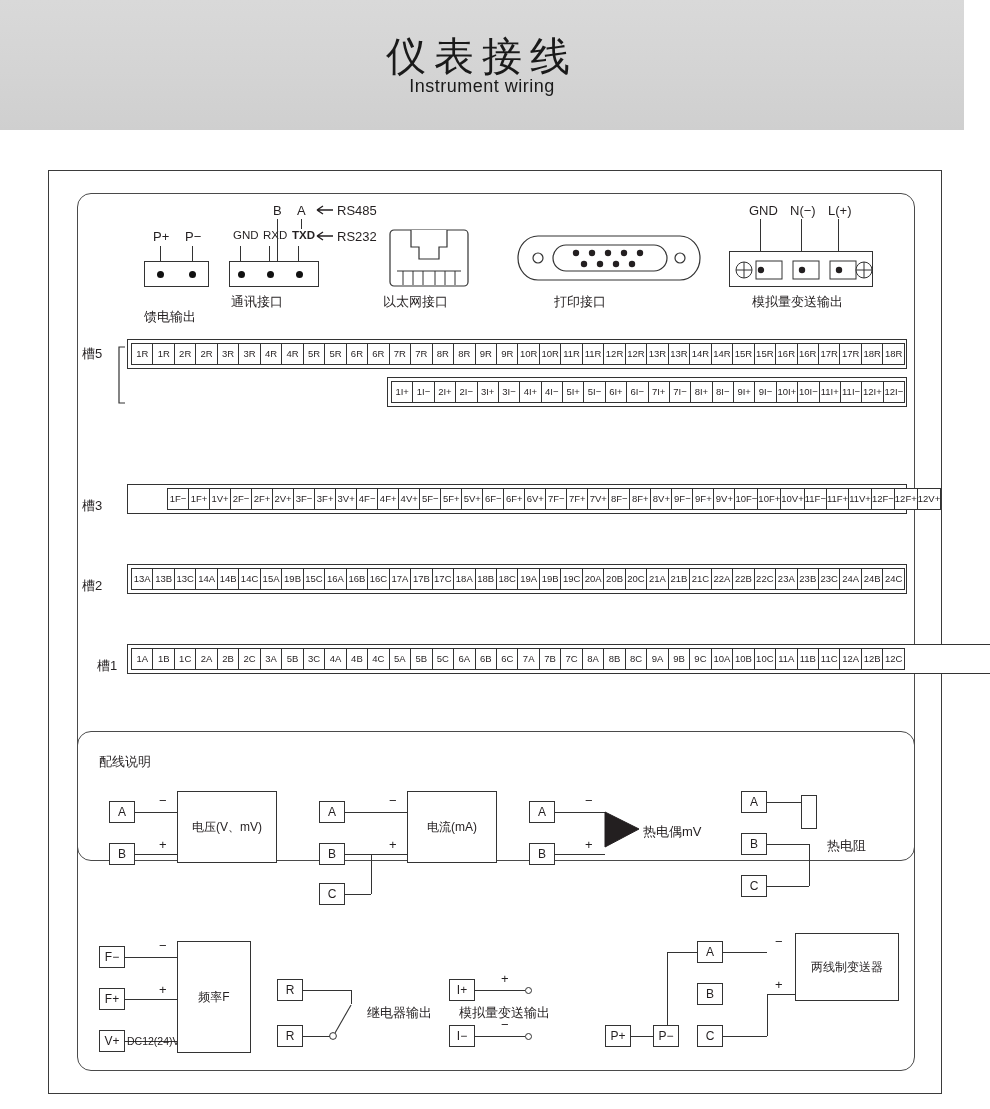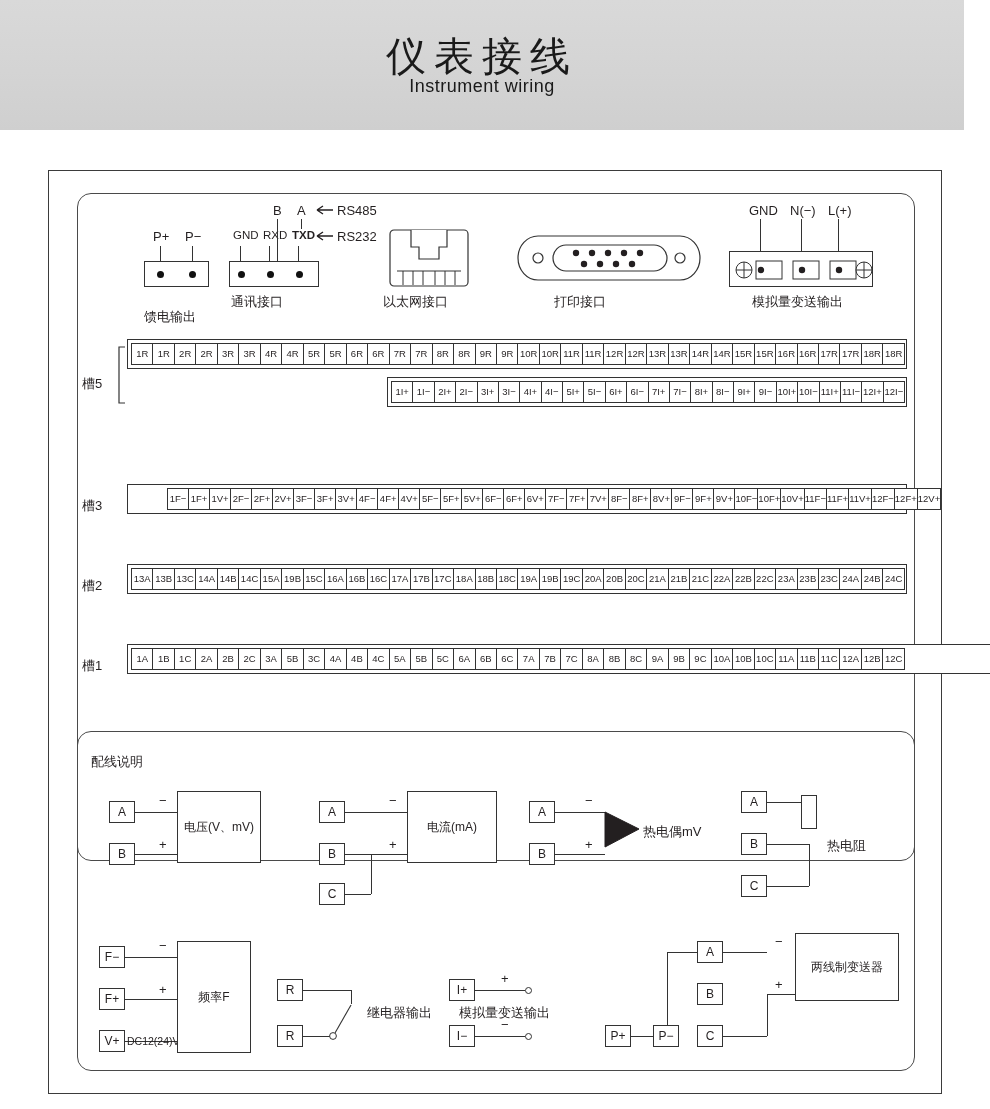--- a/index.html
+++ b/index.html
@@ -187,21 +187,21 @@
         <circle cx="68" cy="12" r="3.2" fill="#231f20"></circle>
         <rect x="96" y="3" width="26" height="18" fill="#fff" stroke="#333" stroke-width="1"></rect>
         <circle cx="105" cy="12" r="3.2" fill="#231f20"></circle>
         <circle cx="130" cy="12" r="8" fill="#fff" stroke="#333" stroke-width="1"></circle>
         <path d="M122,12 L138,12 M130,4 L130,20" stroke="#333" stroke-width="1"></path>
       </svg>
     </div>
     <div class="conn-label" style="left:703px; top:122px; font-size:13px;">模拟量变送输出</div>
   </div>
 
-  <div class="slot-label" style="left:33px; top:204px;text-align:right;">槽5</div>
+  <div class="slot-label" style="left:33px; top:174px;text-align:right;">槽5</div>
   <svg style="left:66px; top:176px; width:12px; height:60px;">
     <path d="M10,0 L4,0 L4,56 L10,56" stroke="#333" stroke-width="1.2" fill="none"></path>
   </svg>
   <div class="strip-outer" style="left:78px; top:168px; width:780px; height:30px;">
     <div class="strip" id="slot5-top" style="left:3px; top:3px; width:774px; height:22px;">
         <div class="cell">1R</div>
         <div class="cell">1R</div>
         <div class="cell">2R</div>
         <div class="cell">2R</div>
         <div class="cell">3R</div>
@@ -344,21 +344,21 @@
         <div class="cell">22C</div>
         <div class="cell">23A</div>
         <div class="cell">23B</div>
         <div class="cell">23C</div>
         <div class="cell">24A</div>
         <div class="cell">24B</div>
         <div class="cell">24C</div>
       </div>
   </div>
 
-  <div class="slot-label" style="left:33px; top:486px;">槽1</div>
+  <div class="slot-label" style="left:48px; top:486px;">槽1</div>
   <div class="strip-outer" style="left:78px; top:473px; width:920px; height:30px;">
     <div class="strip" id="slot1-row" style="left:3px; top:3px; width:774px; height:22px;">
         <div class="cell">1A</div>
         <div class="cell">1B</div>
         <div class="cell">1C</div>
         <div class="cell">2A</div>
         <div class="cell">2B</div>
         <div class="cell">2C</div>
         <div class="cell">3A</div>
         <div class="cell">5B</div>
@@ -387,30 +387,30 @@
         <div class="cell">11A</div>
         <div class="cell">11B</div>
         <div class="cell">11C</div>
         <div class="cell">12A</div>
         <div class="cell">12B</div>
         <div class="cell">12C</div>
       </div>
   </div>
 
   <div class="panel panel-bottom"></div>
-  <div class="lbl" style="left:42px; top:582px; font-size:13px;text-align:center;">配线说明</div>
+  <div class="lbl" style="left:50px; top:582px; font-size:13px;text-align:center;">配线说明</div>
 
   <div>
     <div class="sq" style="left:60px; top:630px;">A</div>
     <div class="sq" style="left:60px; top:672px;">B</div>
     <div class="hline" style="left:86px; top:641px; width:42px;"></div>
     <div class="hline" style="left:86px; top:683px; width:42px;"></div>
     <div class="sign" style="left:110px; top:622px;">−</div>
     <div class="sign" style="left:110px; top:666px;">+</div>
-    <div class="box" style="left:128px; top:620px; width:84px; height:72px;">电压(V、mV)</div>
+    <div class="box" style="left:128px; top:620px; width:100px; height:72px;">电压(V、mV)</div>
   </div>
 
   <div>
     <div class="sq" style="left:270px; top:630px;">A</div>
     <div class="sq" style="left:270px; top:672px;">B</div>
     <div class="sq" style="left:270px; top:712px;">C</div>
     <div class="hline" style="left:296px; top:641px; width:62px;"></div>
     <div class="hline" style="left:296px; top:683px; width:26px;"></div>
     <div class="hline" style="left:296px; top:723px; width:26px;"></div>
     <div class="vline" style="left:322px; top:683px; height:40px;"></div>

